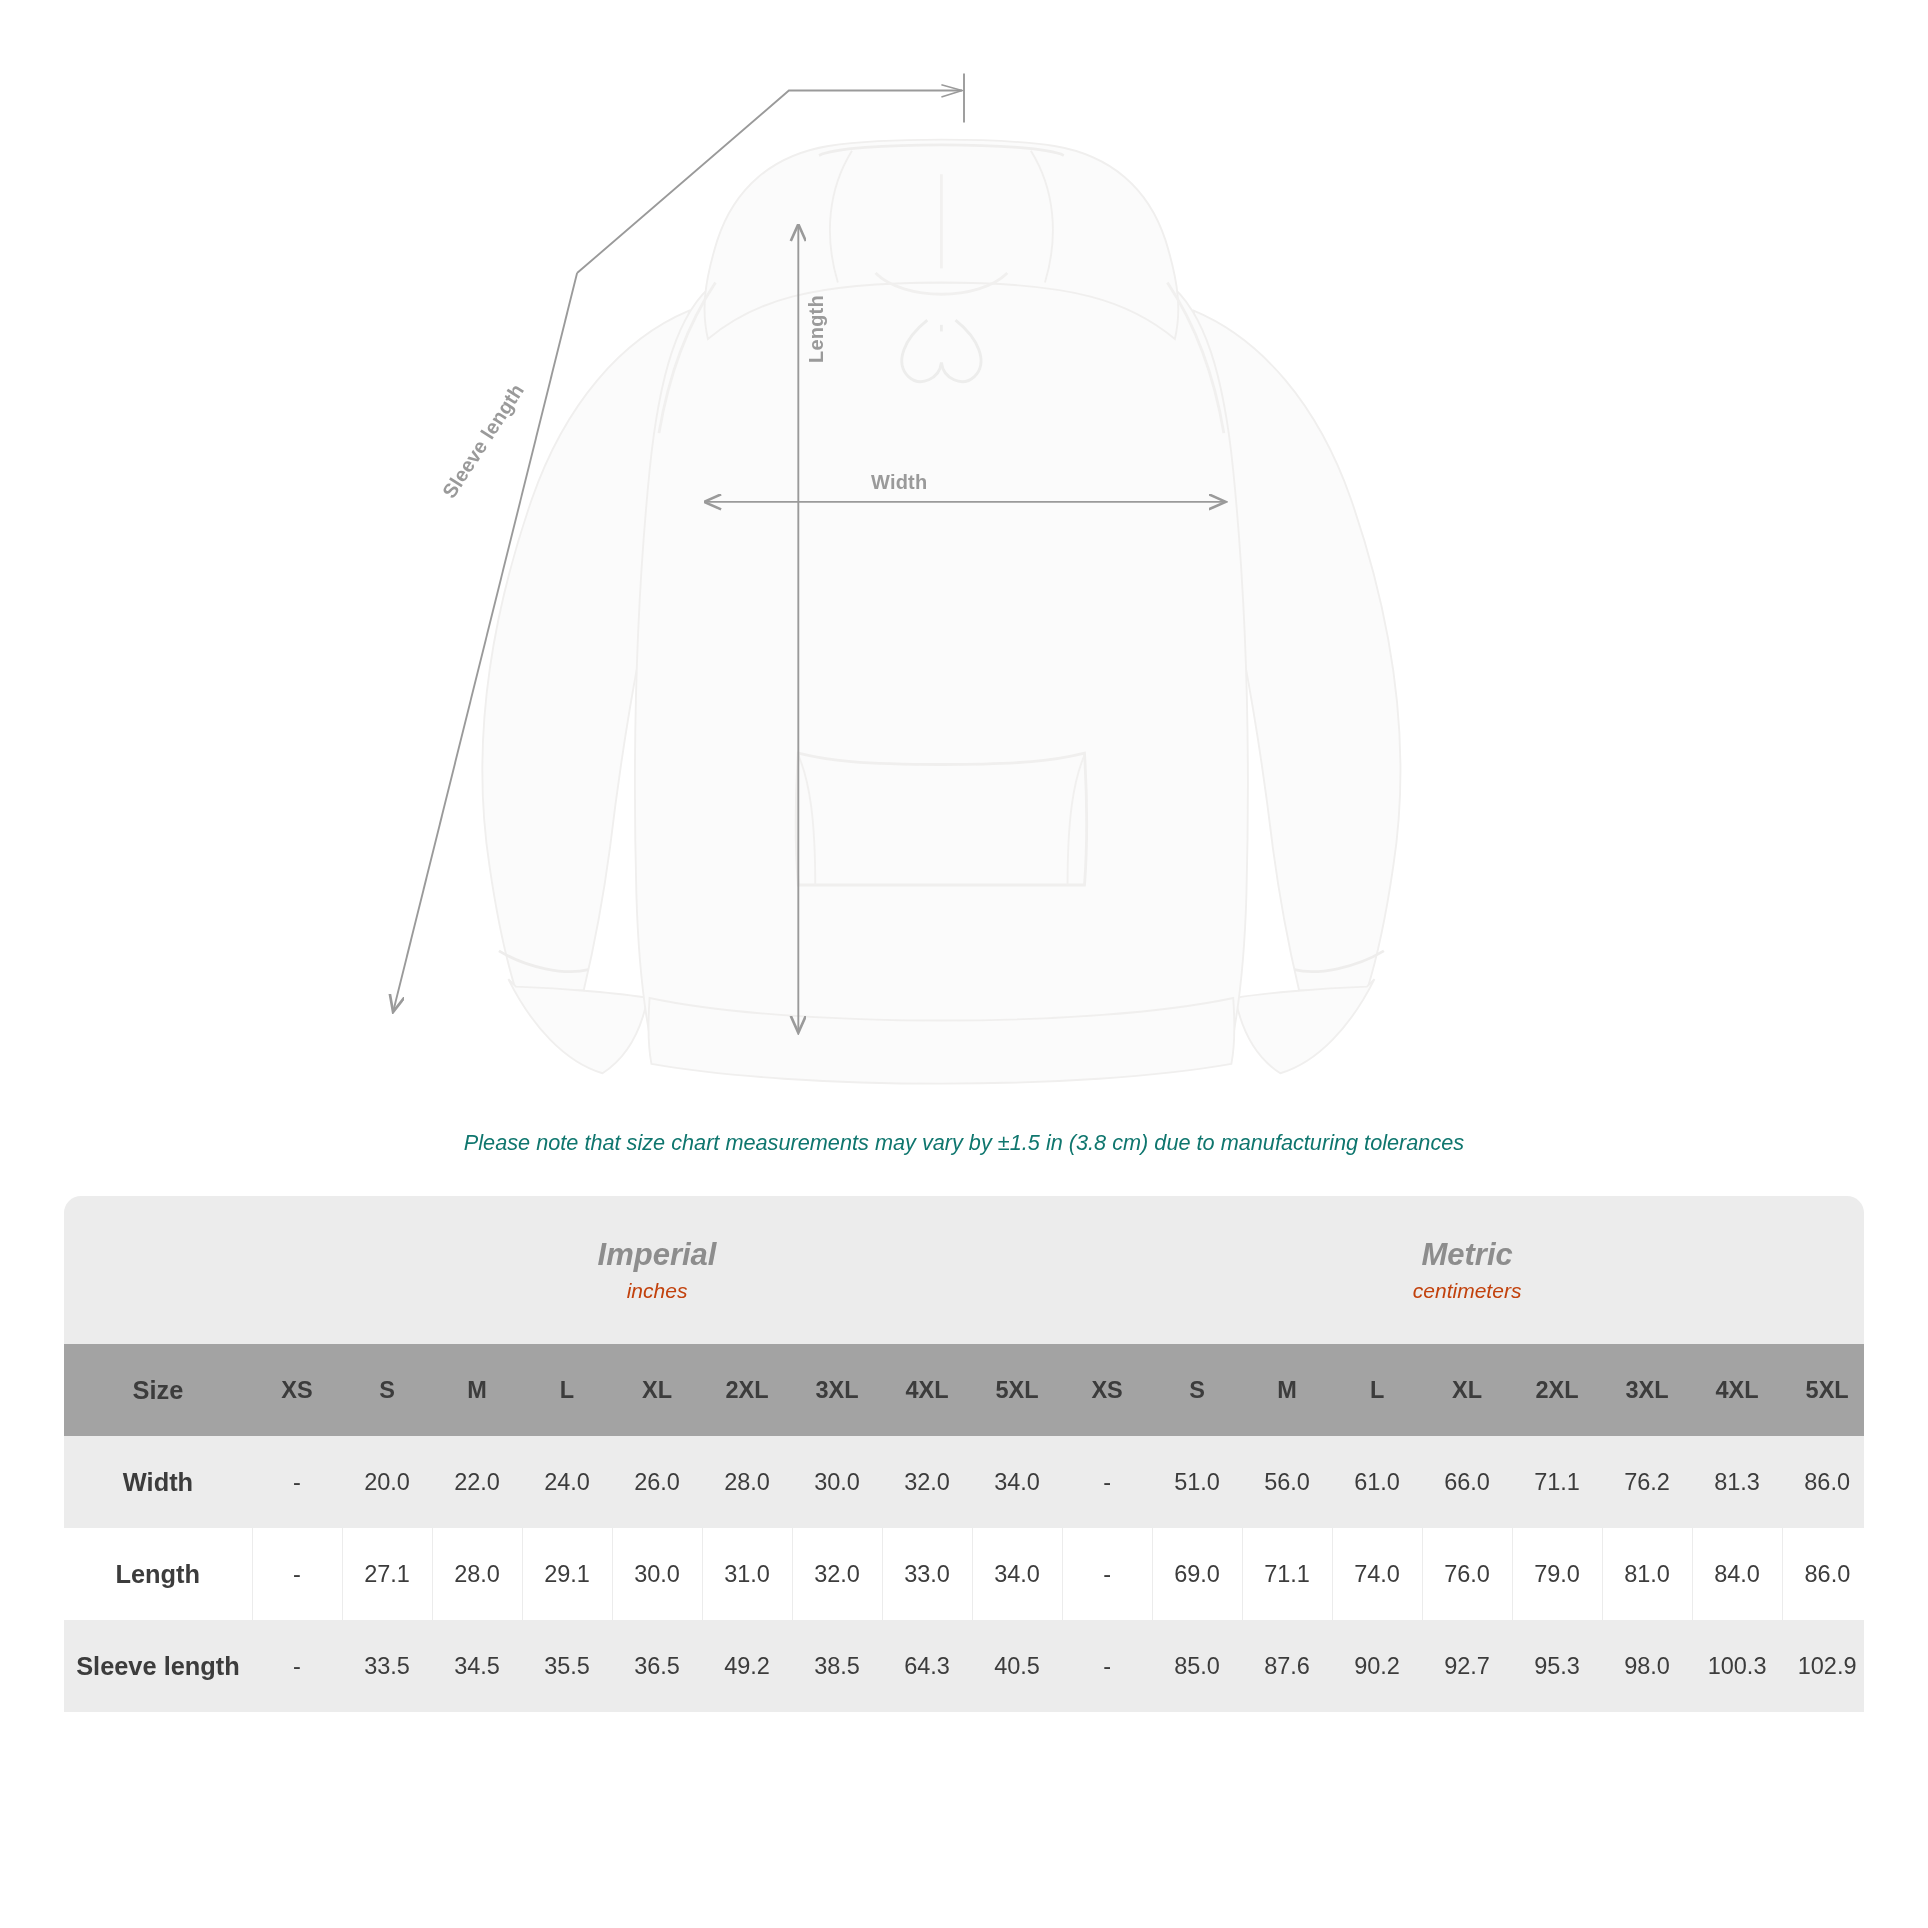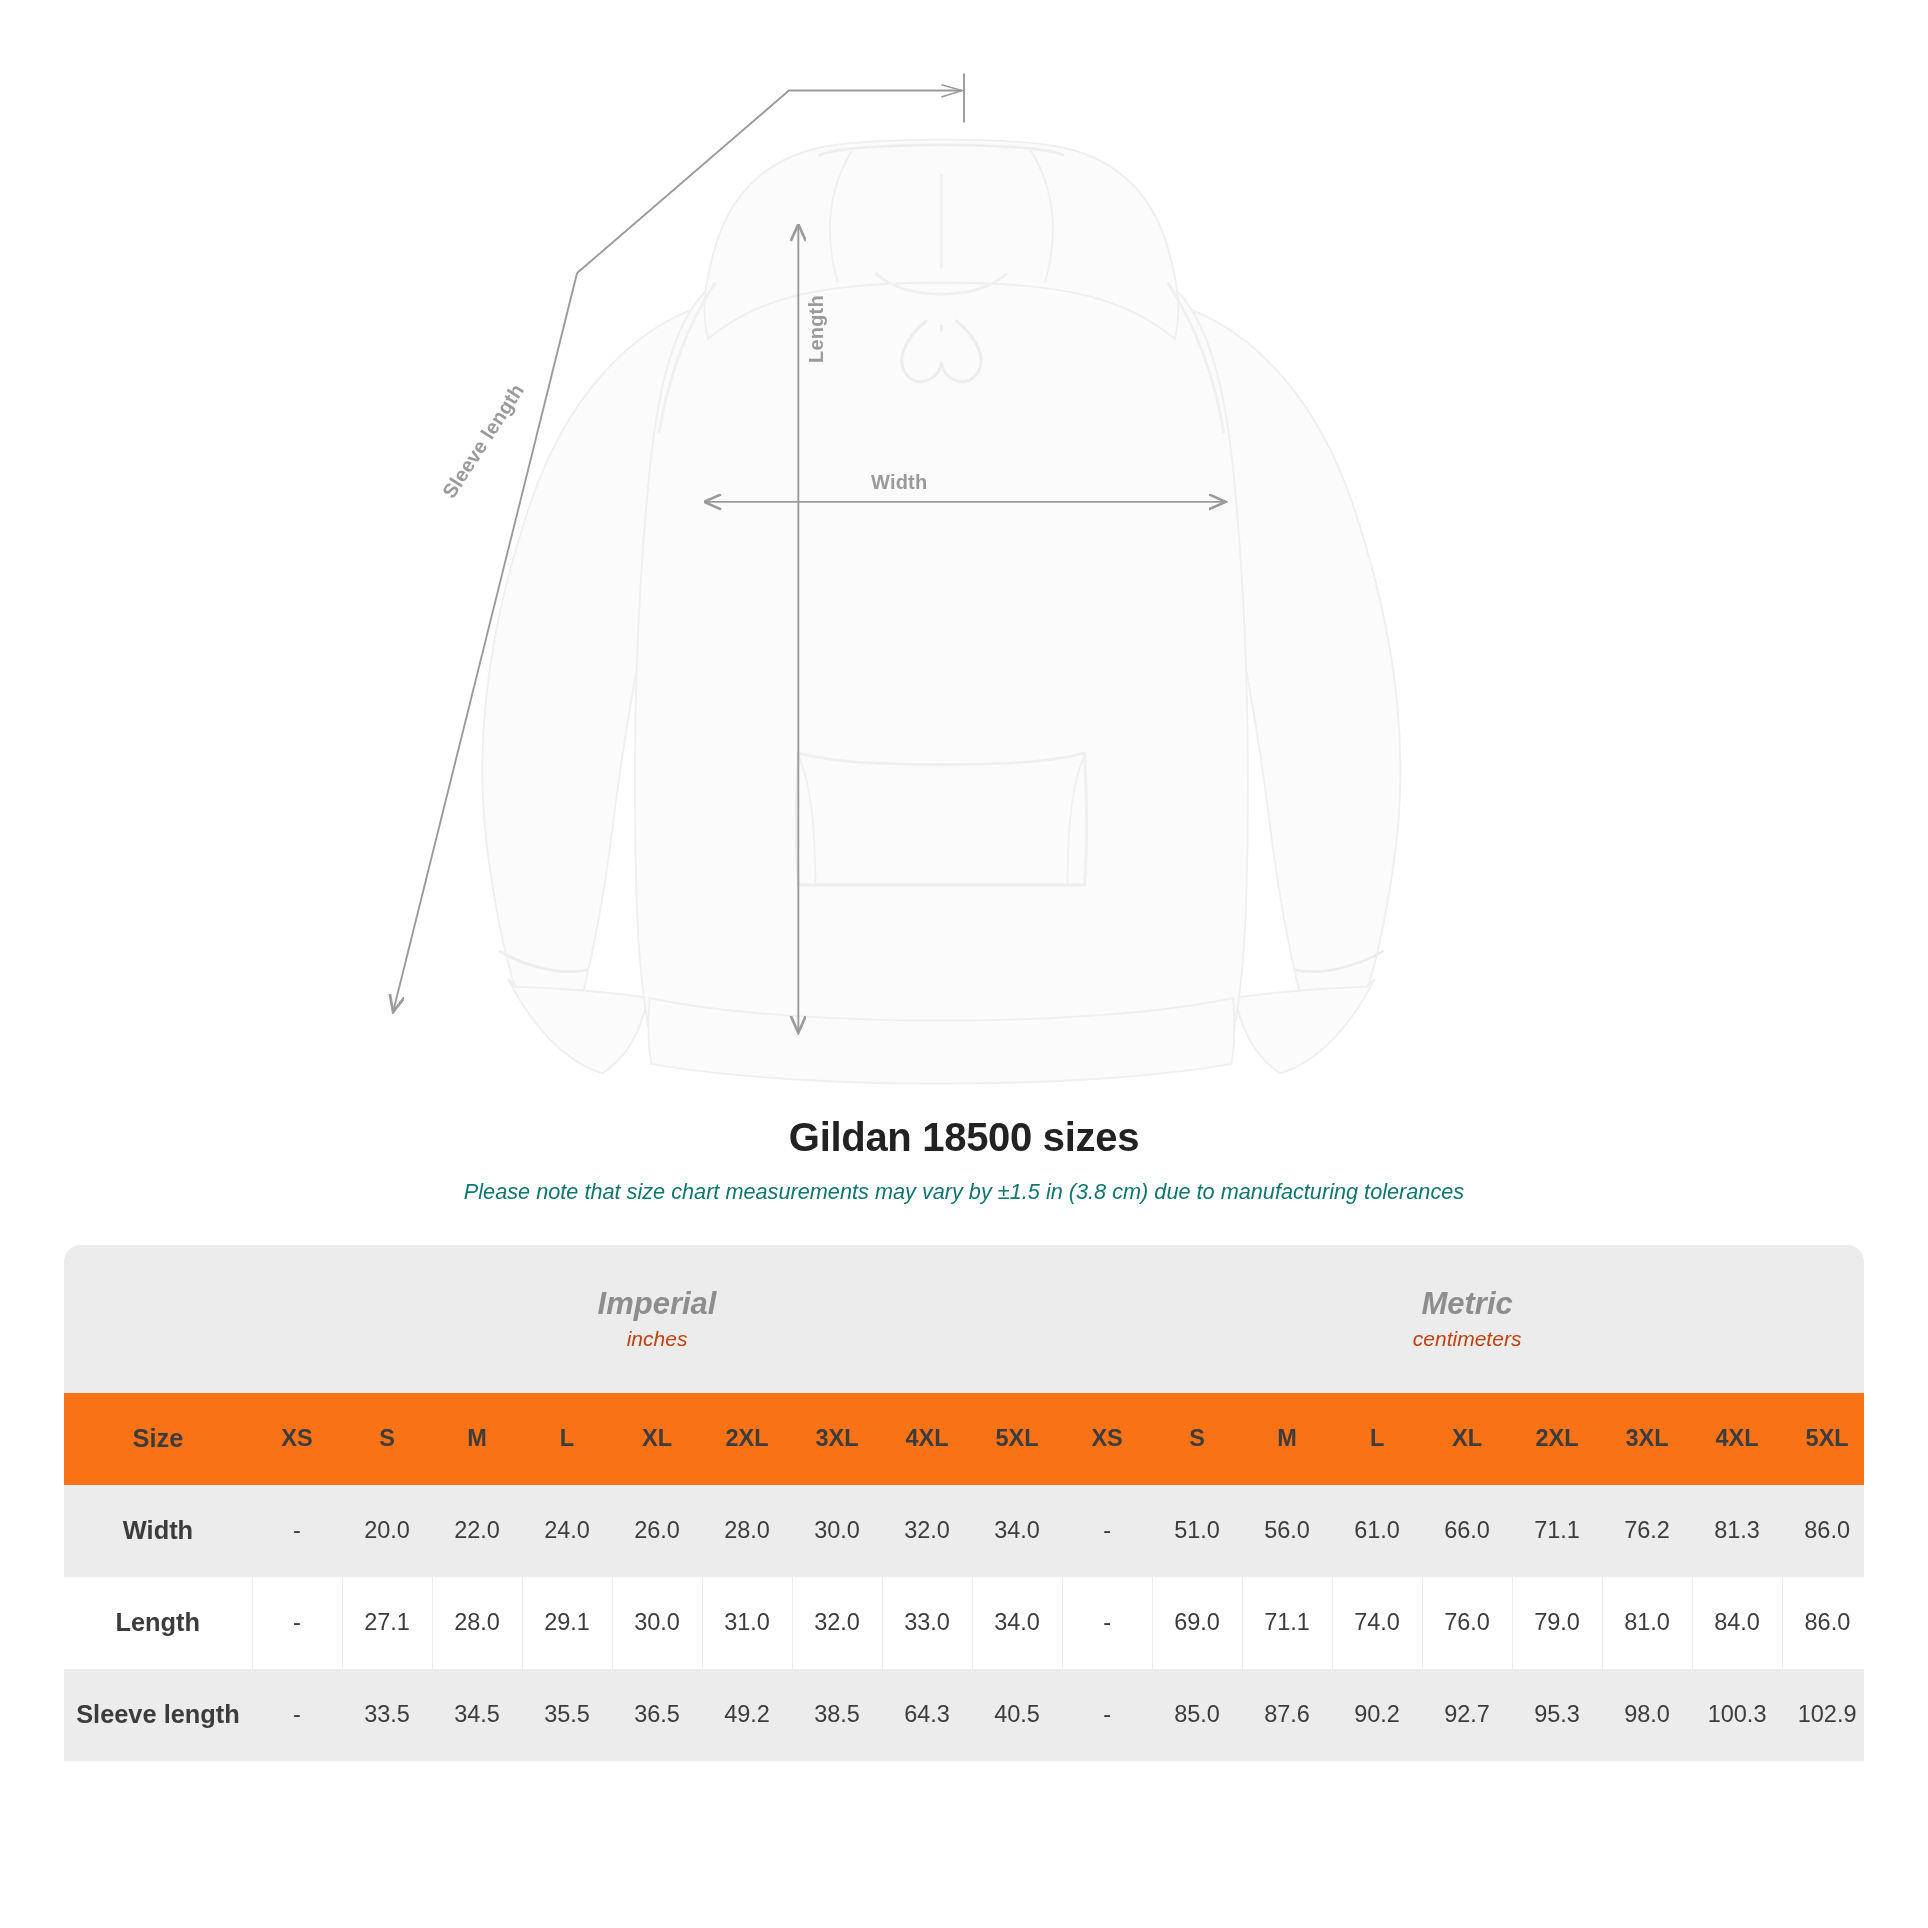--- a/index.html
+++ b/index.html
@@ -108,21 +108,21 @@
     line-height: 1.15;
   }
   .unit-sub {
     font-size: 21px;
     font-style: italic;
     color: #c2410c;
     margin-top: 5.6px;
   }
   
   .size-row td {
-    background: #f97316;
+    background: #a3a3a3;
     height: 90px;
     font-weight: bold;
     color: #4a4a4a;
     font-size: 24.5px;
     border-right: 1.9px solid #ececec;
   }
   .size-row td:last-child { border-right: none; }
   .size-row td.rowhead {
     font-size: 25.4px;
   }
@@ -230,21 +230,20 @@
         <path d="M1000,90 L1022,96 L1000,103" stroke="#9a9a9a" stroke-width="1.6" fill="none"></path>
       </g>
     </svg>
 
     <div class="dim-label width-label">Width</div>
     <div class="dim-label length-label">Length</div>
     <div class="dim-label sleeve-label">Sleeve length</div>
   </div>
 
   <div class="title-block">
-    <h1 class="chart-title">Gildan 18500 sizes</h1>
     <p class="chart-note">Please note that size chart measurements may vary by ±1.5 in (3.8 cm) due to manufacturing tolerances</p>
   </div>
 
   <div class="table-wrap">
     <table class="size-table">
       <colgroup>
         <col class="rowhead-col">
         <col class="datacol">
           <col class="datacol">
           <col class="datacol">

